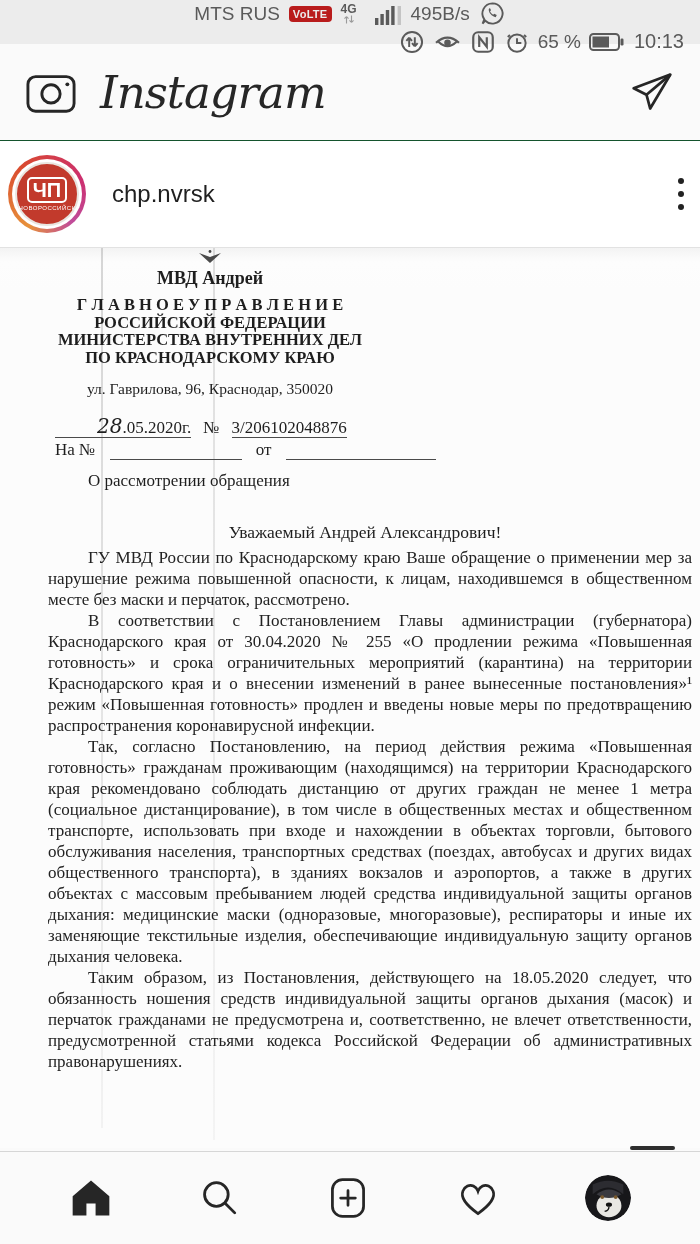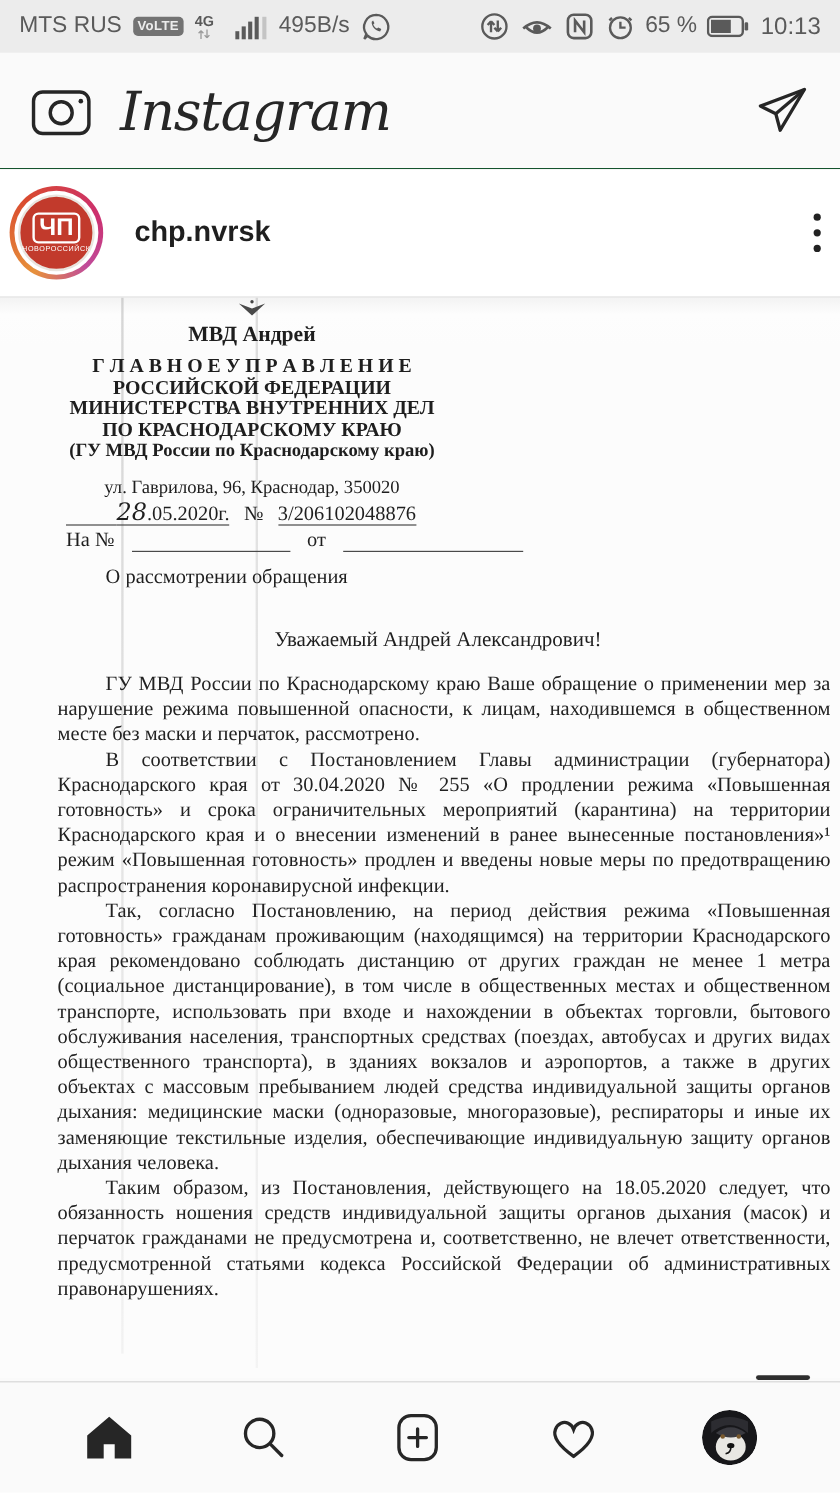--- a/index.html
+++ b/index.html
@@ -5,26 +5,26 @@
   * { margin:0; padding:0; box-sizing:border-box; }
   html,body { width:700px; }
   body {
     height:1244px; position:relative; background:#fff; overflow:hidden;
     font-family:"Liberation Sans", sans-serif; -webkit-font-smoothing:antialiased;
   }
 
   
   .status-bar {
     height:44px; background:#ececec; color:#5a5a5a;
-    display:flex; align-items:center; padding:0 16px; font-size:19px;
+    display:flex; align-items:center; padding:0 16px; font-size:19px;flex-direction:column;
   }
   .sb-left { display:flex; align-items:center; gap:9px; }
   .sb-right { margin-left:auto; display:flex; align-items:center; gap:8px; }
   .volte-badge {
-    background:#737373; color:#ececec; font-size:11px; font-weight:bold;
+    background:#b91c1c; color:#ececec; font-size:11px; font-weight:bold;
     border-radius:4px; padding:2px 4px; letter-spacing:.3px;
   }
   .net { display:flex; align-items:center; gap:18px; }
   .net-col { display:flex; flex-direction:column; align-items:center; line-height:1; }
   .net-4g { font-size:12px; font-weight:bold; color:#5a5a5a; }
   .sb-time { font-size:20px; margin-left:2px; }
   .sb-batt-text { font-size:19px; }
 
   
   .ig-header {
@@ -52,21 +52,21 @@
   .avatar-disc {
     width:64px; height:64px; border-radius:50%; background:#c23a2c;
     border:2px solid #e9e5df;
     display:flex; flex-direction:column; align-items:center; justify-content:center;
   }
   .avatar-main {
     color:#fff; font-weight:700; font-size:20px; line-height:22px;
     border:2px solid #fff; border-radius:5px; padding:0 4px;
   }
   .avatar-sub { color:#fff; font-size:6px; letter-spacing:.5px; margin-top:2px; white-space:nowrap; }
-  .post-username { margin-left:26px; font-size:24px; font-weight:700; color:#1f1f1f; }
+  .post-username { margin-left:26px; font-size:24px; font-weight:400; color:#1f1f1f; }
   .more-dots { margin-left:auto; display:flex; flex-direction:column; gap:7px; padding:6px 8px; }
   .more-dots i { width:6px; height:6px; border-radius:50%; background:#222; }
 
   
   .doc {
     position:relative; height:901px; background:#fcfcfc; color:#1e1e1e;
     font-family:"Liberation Serif", serif; border-top:1px solid #e2e2e2;
     background-image:linear-gradient(180deg,#f3f3f3 0,#fdfdfd 14px,#fcfcfc 40px);
     overflow:hidden;
   }
@@ -82,21 +82,21 @@
   .lh6 { font-size:15.5px; font-weight:bold; line-height:17px; margin-top:1px; }
   .lh-addr { font-size:15.5px; margin-top:14px; }
   .dateline { position:absolute; top:166px; left:55px; font-size:17px; white-space:nowrap; }
   .u { border-bottom:1px solid #4a4a4a; }
   .blank { display:inline-block; border-bottom:1px solid #4a4a4a; height:16px; vertical-align:bottom; }
   .hand { font-family:"DejaVu Serif", serif; font-style:italic; font-size:20px; }
   .num-gap { display:inline-block; width:12px; }
   .refline { position:absolute; top:192px; left:55px; font-size:17px; white-space:nowrap; }
   .subject { position:absolute; top:223px; left:88px; font-size:17px; }
   .greeting { position:absolute; top:274px; left:40px; right:10px; text-align:center; font-size:17.5px; }
-  .body-text { position:absolute; top:311px; left:48px; width:644px; }
+  .body-text { position:absolute; top:299px; left:48px; width:644px; }
   .body-text p {
     font-size:17px; line-height:21px; text-align:justify; text-indent:40px; color:#222;
   }
 
   .scroll-indicator { position:absolute; left:630px; top:1146px; width:45px; height:4px;
     background:#2e2e2e; border-radius:2px; }
 
   
   .nav-gap { height:3px; background:#fafafa; }
   .bottom-nav {
@@ -202,21 +202,20 @@
     <circle cx="12" cy="1.5" r="1.4" fill="#444"></circle>
     <path d="M1 3 L12 13 L23 3 L12 7 Z" fill="#4a4a4a"></path>
   </svg>
 
   <div class="letterhead">
     <div class="lh1">МВД Андрей</div>
     <div class="lh">Г Л А В Н О Е   У П Р А В Л Е Н И Е</div>
     <div class="lh">РОССИЙСКОЙ ФЕДЕРАЦИИ</div>
     <div class="lh">МИНИСТЕРСТВА ВНУТРЕННИХ ДЕЛ</div>
     <div class="lh">ПО КРАСНОДАРСКОМУ КРАЮ</div>
-    <div class="lh6">(ГУ МВД России по Краснодарскому краю)</div>
     <div class="lh-addr">ул. Гаврилова, 96, Краснодар, 350020</div>
   </div>
 
   <div class="dateline">
     <span class="blank" style="width:42px;"></span><span class="u"><span class="hand">28</span><span>.05.2020г.</span></span><span class="num-gap"></span><span>№</span><span class="num-gap"></span><span class="u">3/206102048876</span>
   </div>
 
   <div class="refline">
     <span>На №</span>
     <span class="blank" style="width:132px; margin:0 10px;"></span>

